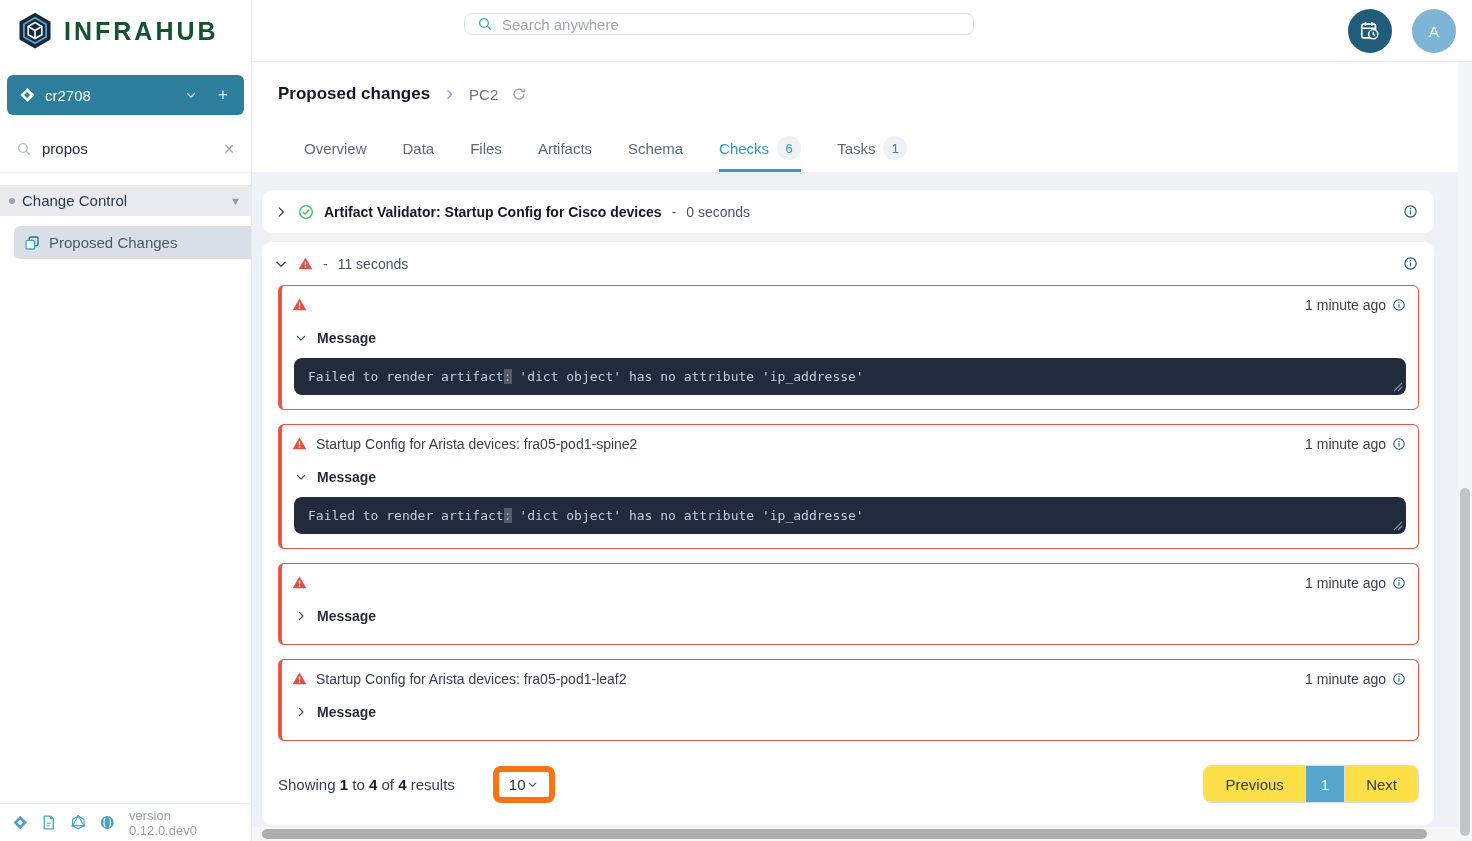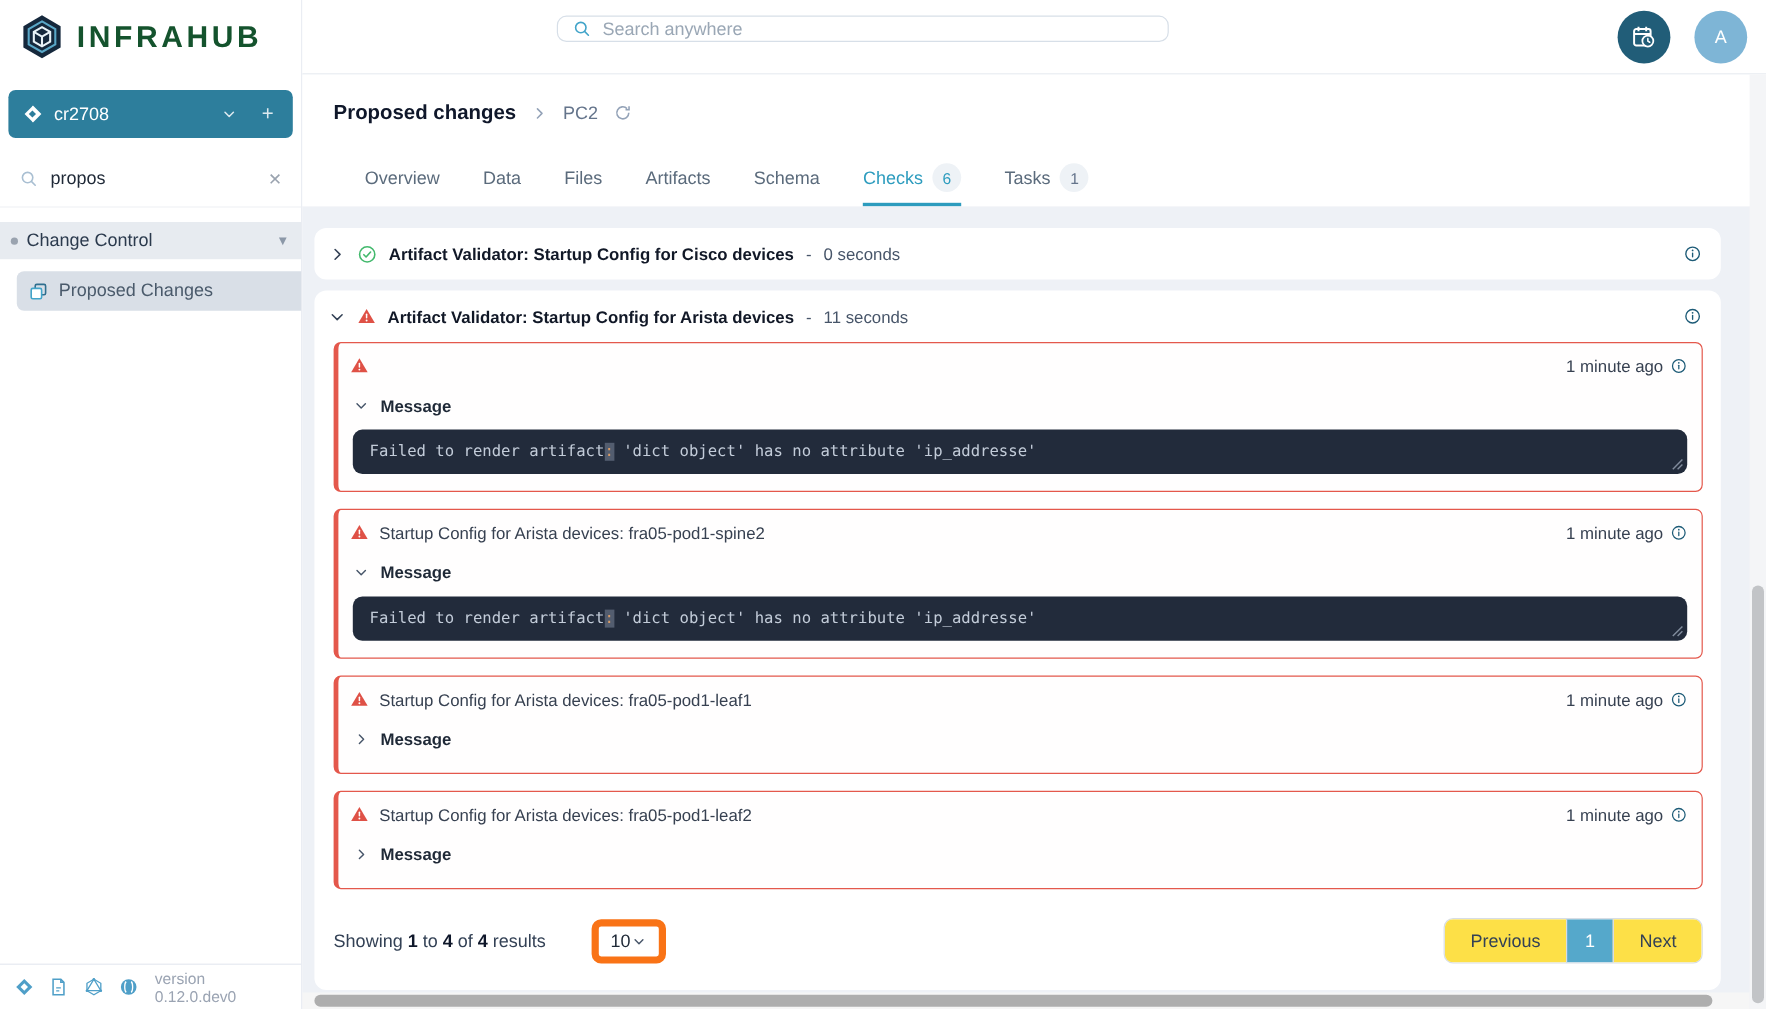--- a/index.html
+++ b/index.html
@@ -257,21 +257,20 @@
     <div class="vcard expanded">
       <div class="vrow">
         <svg class="vchev" width="14" height="14" viewBox="0 0 24 24">
             <path d="m5 9 7 7 7-7" fill="none" stroke="currentColor" stroke-width="2.2" stroke-linecap="round" stroke-linejoin="round"></path>
           </svg>
         <svg width="15" height="15" viewBox="0 0 24 24">
             <path d="M12 2.5 23 21H1z" fill="#df5146"></path>
             <rect x="11" y="8.5" width="2" height="6.5" rx="1" fill="#fff"></rect>
             <circle cx="12" cy="17.6" r="1.3" fill="#fff"></circle>
           </svg>
-        <span class="vtitle">Artifact Validator: Startup Config for Arista devices</span>
         <span class="vmeta">-</span>
         <span class="vmeta">11 seconds</span>
         <span class="vinfo">
             <svg width="15" height="15" viewBox="0 0 24 24">
               <circle cx="12" cy="12" r="9" fill="none" stroke="#1d5b77" stroke-width="1.8"></circle>
               <path d="M12 11v5" stroke="#1d5b77" stroke-width="1.8" stroke-linecap="round"></path>
               <circle cx="12" cy="7.5" r="1.2" fill="#1d5b77"></circle>
             </svg>
           </span>
       </div>
@@ -341,21 +340,20 @@
         </div>
       </div>
 
       <div class="fail-card collapsed">
         <div class="fail-head">
           <svg width="15" height="15" viewBox="0 0 24 24">
               <path d="M12 2.5 23 21H1z" fill="#df5146"></path>
               <rect x="11" y="8.5" width="2" height="6.5" rx="1" fill="#fff"></rect>
               <circle cx="12" cy="17.6" r="1.3" fill="#fff"></circle>
             </svg>
-          <span class="fail-title">Startup Config for Arista devices: fra05-pod1-leaf1</span>
           <span class="fail-meta">
             <span>1 minute ago</span>
             <span>
                 <svg width="14" height="14" viewBox="0 0 24 24">
                   <circle cx="12" cy="12" r="9" fill="none" stroke="#1d5b77" stroke-width="1.8"></circle>
                   <path d="M12 11v5" stroke="#1d5b77" stroke-width="1.8" stroke-linecap="round"></path>
                   <circle cx="12" cy="7.5" r="1.2" fill="#1d5b77"></circle>
                 </svg>
               </span>
           </span>

